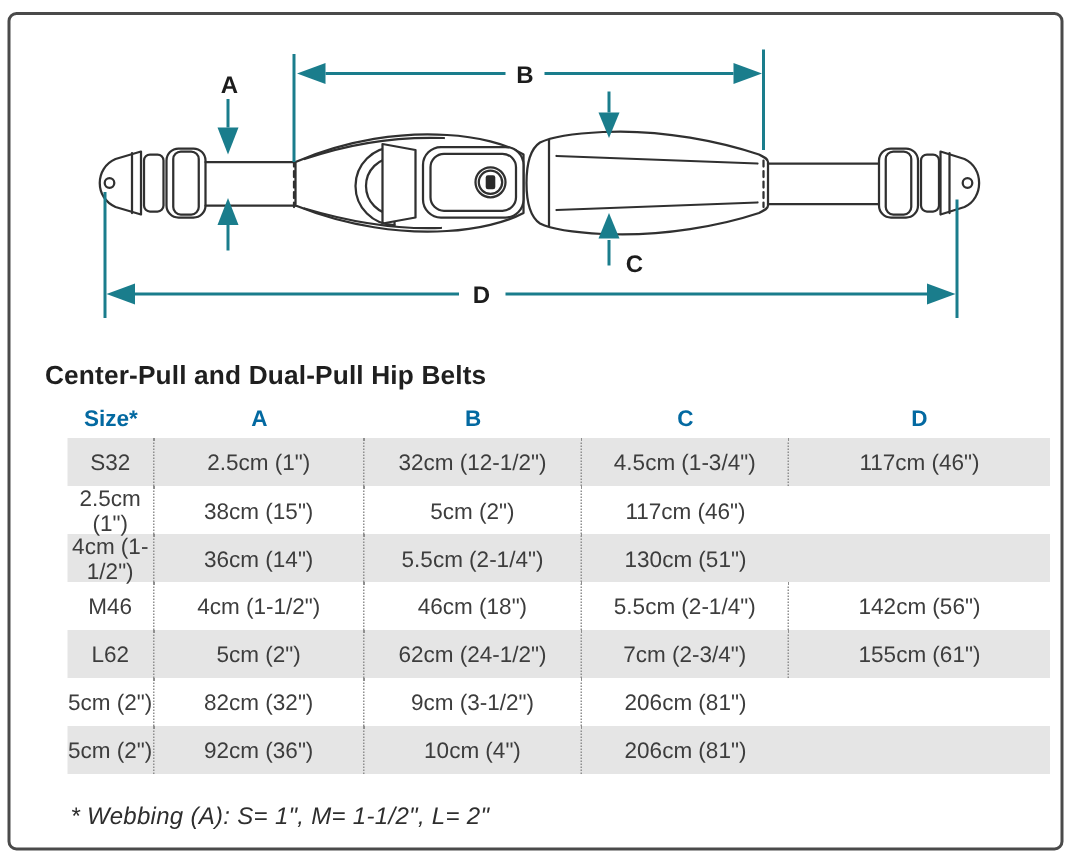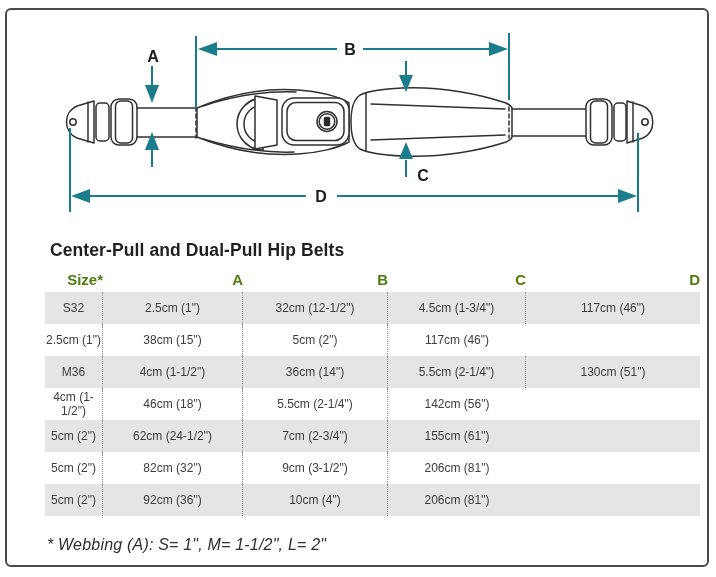--- a/index.html
+++ b/index.html
@@ -8,36 +8,36 @@
     font-family:"Liberation Sans", sans-serif;overflow:hidden;
     -webkit-font-smoothing:antialiased;
   }
   *{box-sizing:border-box;}
   .frame{
     position:absolute;left:5px;top:8px;width:704px;height:559px;
     border:2px solid #4a4a4a;border-radius:6px;pointer-events:none;
   }
   .diagram{position:absolute;left:0;top:0;}
   .title{
-    position:absolute;left:50px;top:240px;
+    position:absolute;left:30px;top:240px;
     font-size:17.5px;font-weight:bold;color:#1f1f1f;letter-spacing:0.1px;
   }
   .table{position:absolute;left:45px;top:266px;width:655px;}
   .thead,.trow{
     display:grid;grid-template-columns:58px 140px 145px 138px 174px;
     align-items:center;
   }
   .thead{height:26px;}
   .trow{height:32px;}
   .trow.alt{background:#e5e5e5;}
   .hcell{
-    text-align:right;font-weight:bold;font-size:15px;color:#4d7c0f;
+    text-align:center;font-weight:bold;font-size:15px;color:#0369a1;
   }
   .cell{
-    text-align:center;font-size:12px;color:#3d3d3d;height:100%;
+    text-align:center;font-size:15px;color:#3d3d3d;height:100%;
     display:flex;align-items:center;justify-content:center;
   }
   .trow .cell:not(:last-child){border-right:1px dotted #8f8f8f;}
   .footnote{
     position:absolute;left:47px;top:536px;
     font-style:italic;font-size:16px;color:#2e2e2e;letter-spacing:0.2px;
   }
   text.dimlabel{font-size:16px;font-weight:bold;fill:#1c1c1c;font-family:"Liberation Sans",sans-serif;}
 </style>
 </head>
@@ -166,33 +166,34 @@
     <div class="cell">4.5cm (1-3/4")</div>
     <div class="cell">117cm (46")</div>
   </div>
   <div class="trow">
     <div class="cell">2.5cm (1")</div>
     <div class="cell">38cm (15")</div>
     <div class="cell">5cm (2")</div>
     <div class="cell">117cm (46")</div>
   </div>
   <div class="trow alt">
-    <div class="cell">M36</div>
     <div class="cell">4cm (1-1/2")</div>
     <div class="cell">36cm (14")</div>
     <div class="cell">5.5cm (2-1/4")</div>
     <div class="cell">130cm (51")</div>
   </div>
   <div class="trow">
+    <div class="cell">M46</div>
     <div class="cell">4cm (1-1/2")</div>
     <div class="cell">46cm (18")</div>
     <div class="cell">5.5cm (2-1/4")</div>
     <div class="cell">142cm (56")</div>
   </div>
   <div class="trow alt">
+    <div class="cell">L62</div>
     <div class="cell">5cm (2")</div>
     <div class="cell">62cm (24-1/2")</div>
     <div class="cell">7cm (2-3/4")</div>
     <div class="cell">155cm (61")</div>
   </div>
   <div class="trow">
     <div class="cell">5cm (2")</div>
     <div class="cell">82cm (32")</div>
     <div class="cell">9cm (3-1/2")</div>
     <div class="cell">206cm (81")</div>

